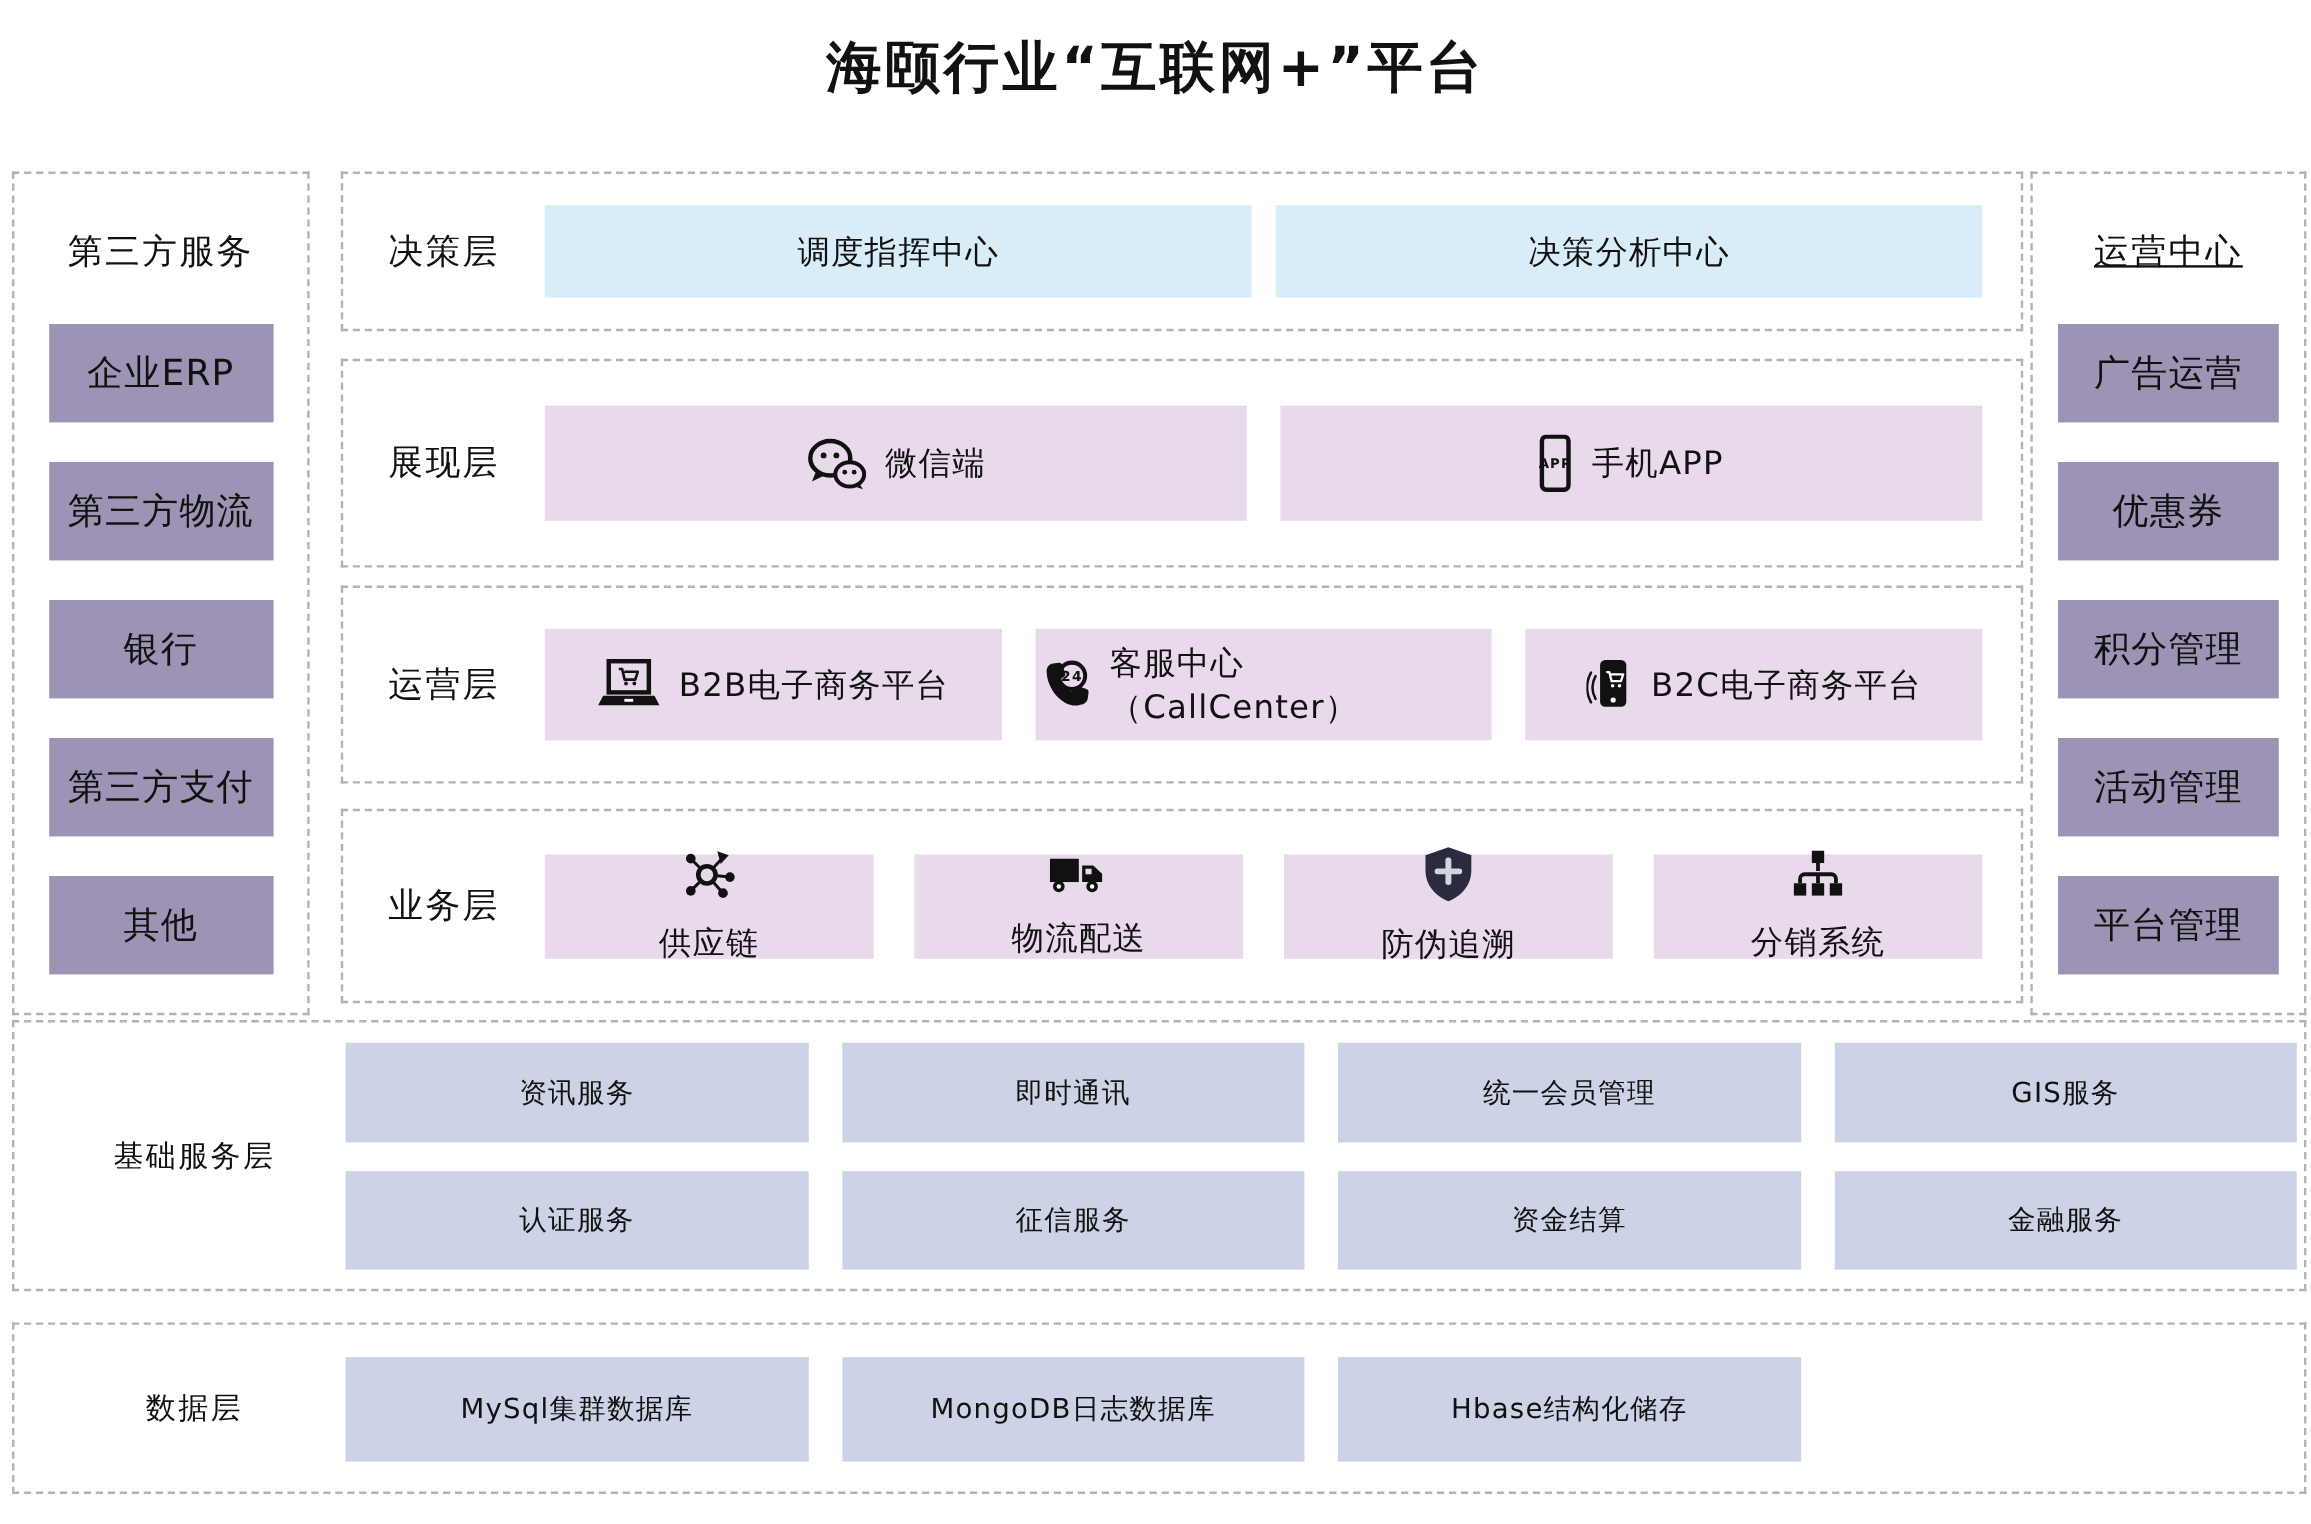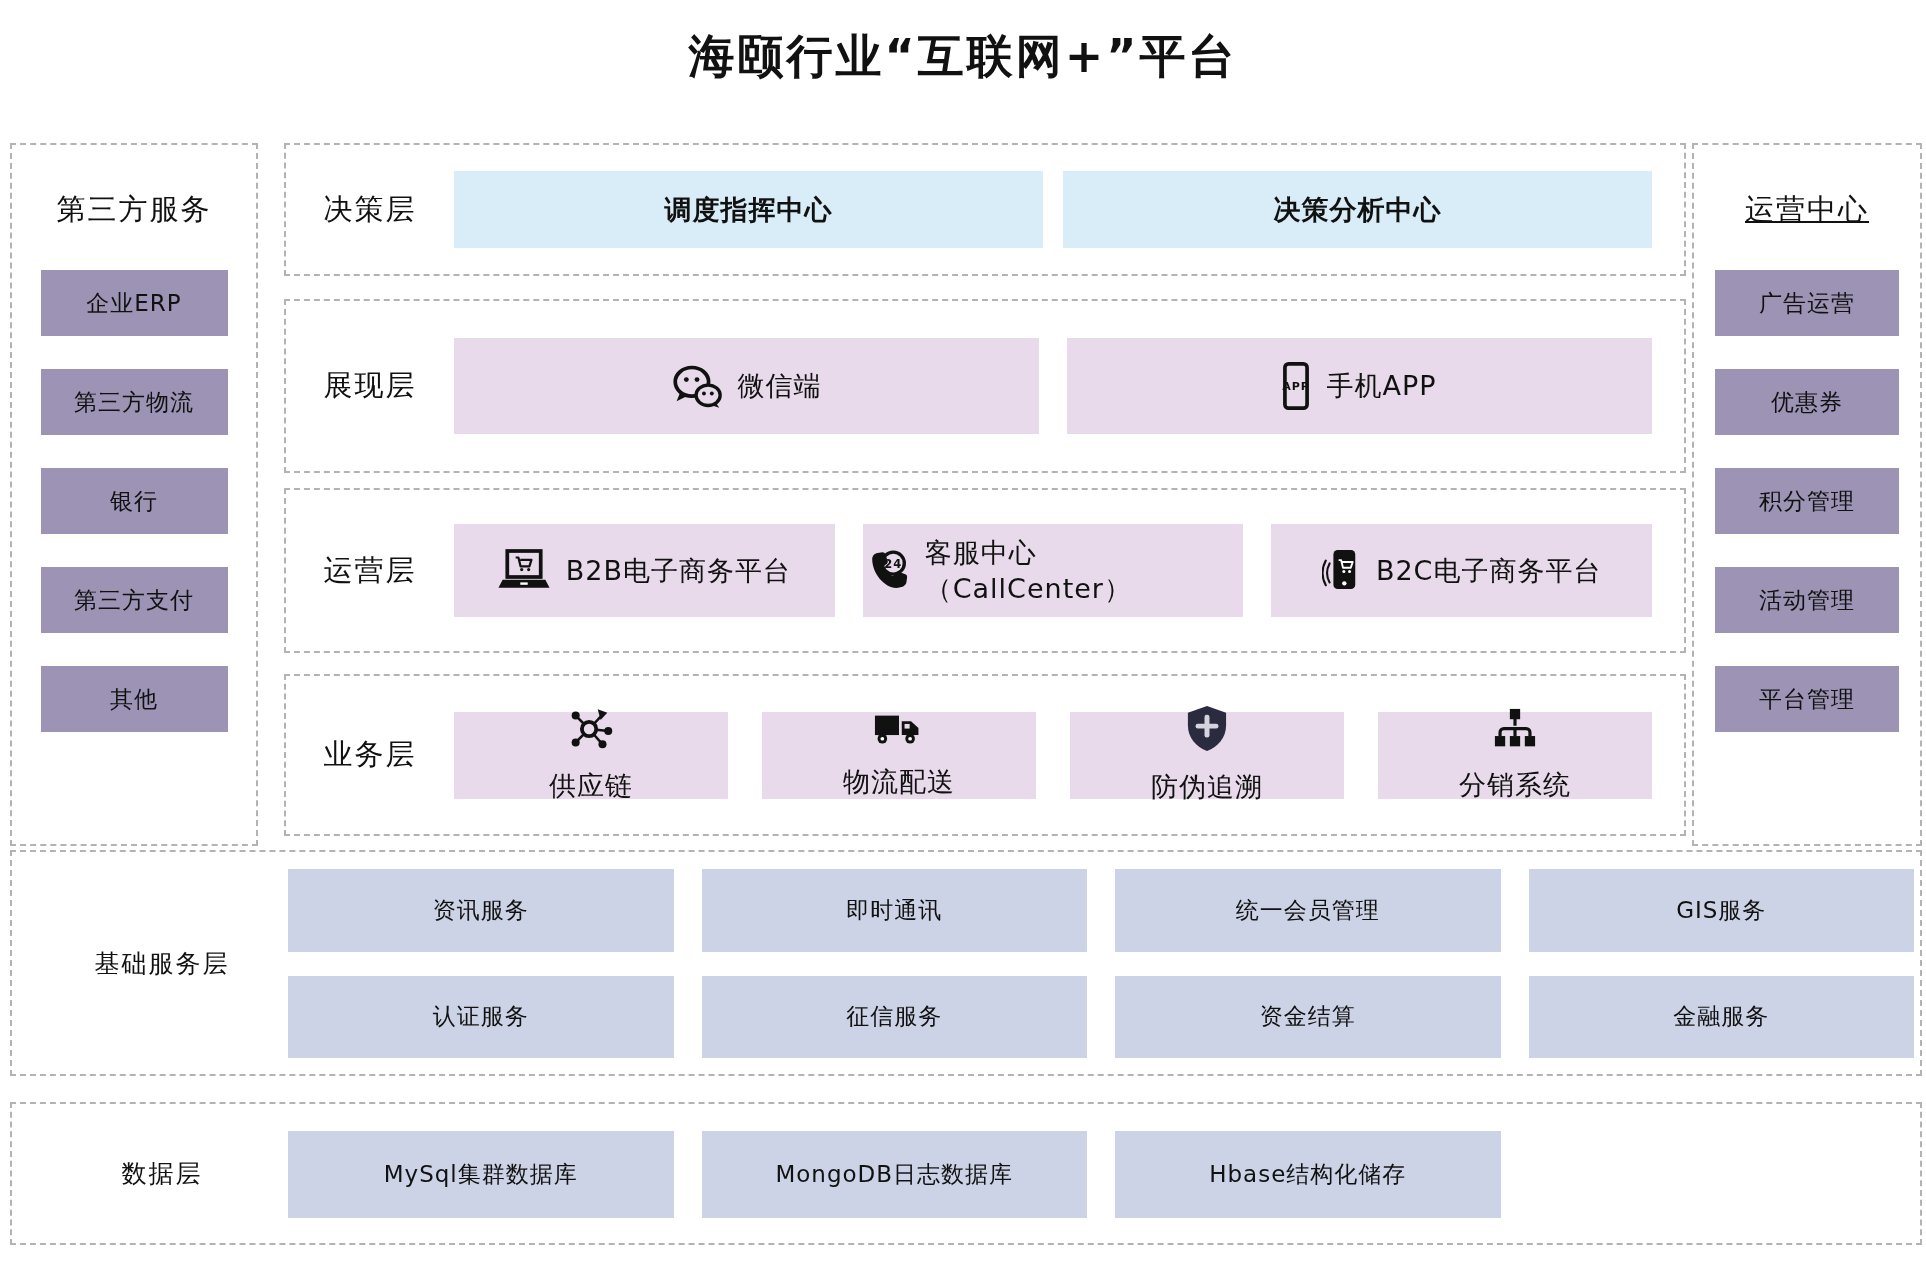--- a/index.html
+++ b/index.html
@@ -20,34 +20,34 @@
     position:absolute;top:26px;left:0;width:100%;text-align:center;
     font-size:46px;font-weight:bold;letter-spacing:3px;
   }
   .panel{position:absolute;border:2px dashed var(--border);}
   
   .left-panel{left:10px;top:143px;width:248px;height:703px;}
   .right-panel{left:1692px;top:143px;width:230px;height:703px;text-decoration:underline;}
   .side-header{margin-top:45px;text-align:center;font-size:29px;letter-spacing:2px;}
   .side-boxes{position:absolute;top:125px;left:0;width:100%;display:flex;flex-direction:column;gap:33px;align-items:center;}
   .side-box{
-    width:187px;height:66px;background:var(--side-box);
-    display:flex;align-items:center;justify-content:center;font-size:23px;letter-spacing:1px;
+    width:187px;height:82px;background:var(--side-box);
+    display:flex;align-items:center;justify-content:center;font-size:30px;letter-spacing:1px;
   }
   .right-panel .side-box{width:184px;}
   
   .center{position:absolute;left:284px;top:143px;width:1402px;height:703px;}
   .sec{position:absolute;left:0;width:100%;border:2px dashed var(--border);display:flex;align-items:center;}
   .sec-decision{top:0;height:133px;}
   .sec-presentation{top:156px;height:174px;}
   .sec-operation{top:345px;height:165px;}
   .sec-business{top:531px;height:162px;}
   .sec-label{flex:0 0 168px;text-align:center;font-size:29px;letter-spacing:2px;}
   .sec-boxes{flex:1;display:flex;align-items:center;margin-right:32px;}
-  .sec-decision .sec-boxes{gap:20px;font-weight:bold;}
+  .sec-decision .sec-boxes{gap:20px;}
   .sec-presentation .sec-boxes{gap:28px;}
   .sec-operation .sec-boxes{gap:28px;}
   .sec-business .sec-boxes{gap:34px;}
   .dbox{flex:1;height:77px;background:var(--decision-box);display:flex;align-items:center;justify-content:center;font-size:27px;letter-spacing:1px;}
   .cbox{flex:1;background:var(--center-box);display:flex;align-items:center;justify-content:center;gap:16px;font-size:27px;letter-spacing:1px;}
   .sec-presentation .cbox{height:96px;}
   .sec-operation .cbox{height:93px;}
   .sec-business .cbox{height:87px;flex-direction:column;}
   .icon{display:flex;align-items:center;justify-content:center;line-height:0;}
   

